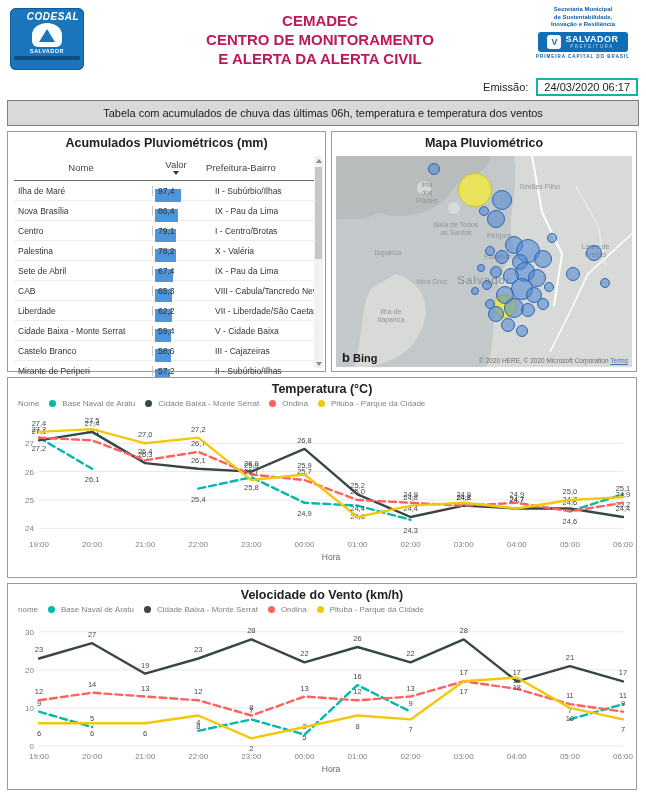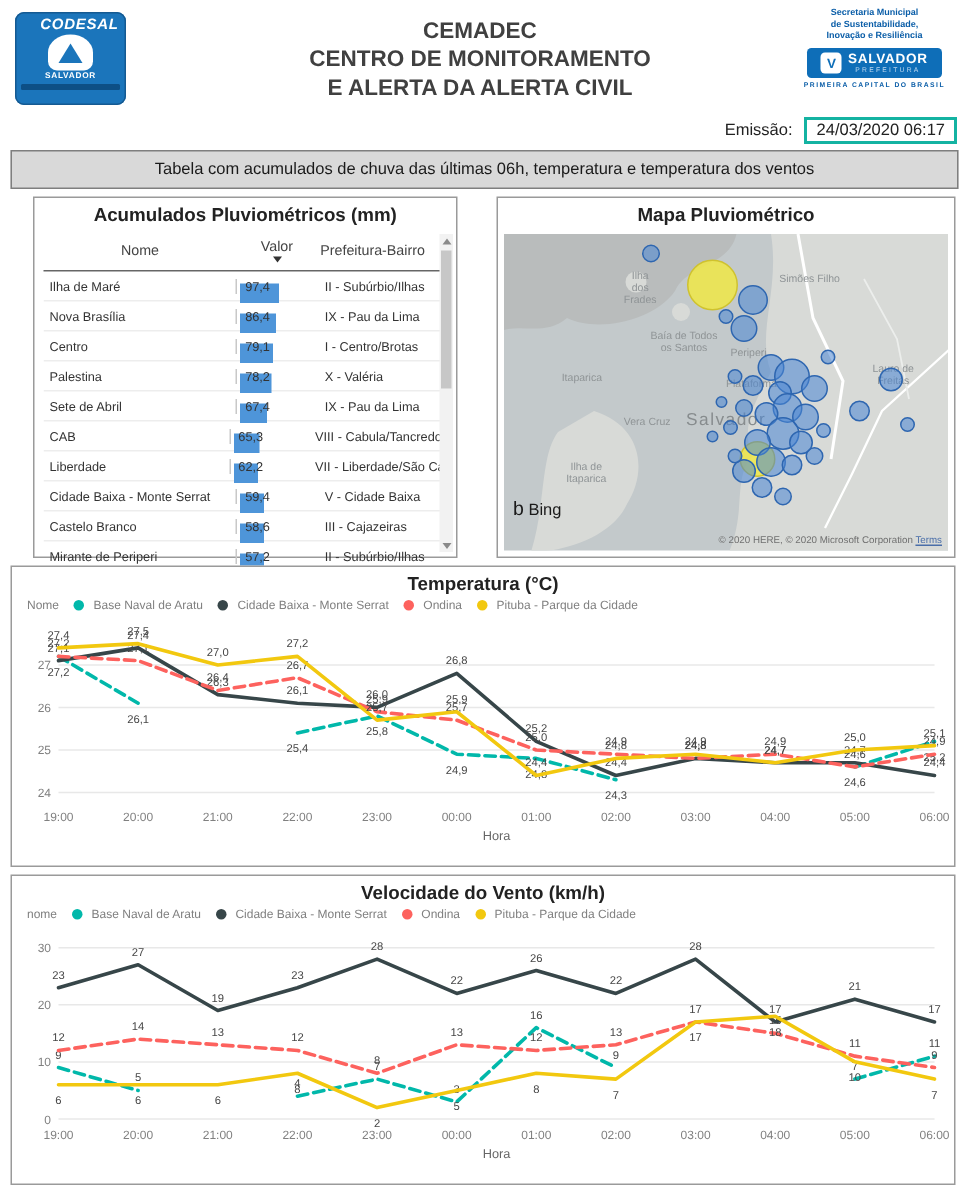--- a/index.html
+++ b/index.html
@@ -11,21 +11,21 @@
   #codesal-logo{left:10px;top:8px;width:74px;height:62px;background:#1b75bb;border-radius:6px;
     color:#fff;text-align:center;box-shadow:0 0 0 1px #155a92 inset;}
   #codesal-logo .t{font-weight:bold;font-style:italic;font-size:10px;letter-spacing:.5px;margin-top:3px;margin-left:12px;}
   #codesal-logo .emblem{width:30px;height:24px;margin:1px auto 1px;background:#fff;border-radius:50% 50% 6px 6px;
     display:flex;align-items:center;justify-content:center;}
   #codesal-logo .emblem .tri{width:0;height:0;border-left:8px solid transparent;border-right:8px solid transparent;
     border-bottom:13px solid #1b75bb;}
   #codesal-logo .sub{font-size:5.5px;font-weight:bold;letter-spacing:.5px;}
   #codesal-logo .bar{height:4px;margin:2px 4px 0;background:#0d4f85;border-radius:1px;}
 
-  #main-title{left:120px;top:12px;width:400px;text-align:center;font-weight:bold;font-size:15px;line-height:1.25;color:#404040;}
+  #main-title{left:120px;top:12px;width:400px;text-align:center;font-weight:bold;font-size:15px;line-height:1.25;color:#be185d;}
 
   #seal{right:8px;top:6px;width:110px;text-align:center;}
   #seal .sec{color:#0b5ea8;font-weight:bold;font-size:6px;line-height:1.25;}
   #seal .pref-box{margin:3px auto 2px;width:86px;background:#0e6eb8;border-radius:3px;padding:3px 2px;color:#fff;
     display:flex;align-items:center;justify-content:center;gap:4px;}
   #seal .shield{width:14px;height:14px;background:#fff;border-radius:3px;color:#0e6eb8;font-size:9px;font-weight:bold;
     display:flex;align-items:center;justify-content:center;}
   #seal .pl1{font-weight:bold;font-size:9px;letter-spacing:.5px;line-height:1;}
   #seal .pl2{font-size:4.5px;letter-spacing:1.5px;line-height:1;margin-top:1px;color:#bcd7ef;}
   #seal .tag{color:#0b5ea8;font-size:4.5px;letter-spacing:1px;font-weight:bold;}
@@ -35,21 +35,21 @@
   #emissao .box{border:2px solid #14b3a2;padding:1px 6px;font-size:11px;}
 
   
   #banner{left:7px;top:100px;width:630px;height:24px;background:#d9d9d9;border:1px solid #7f7f7f;
     display:flex;align-items:center;justify-content:center;font-size:11px;color:#1a1a1a;}
 
   
   .panel{border:1px solid #9a9a9a;background:#fff;box-sizing:border-box;}
   .panel-title{text-align:center;font-weight:bold;font-size:12.5px;padding-top:4px;}
 
-  #rain-panel{left:22px;top:131px;width:283px;height:241px;}
+  #rain-panel{left:7px;top:131px;width:319px;height:241px;}
   #map-panel{left:331px;top:131px;width:306px;height:241px;}
 
   
   #rain-table{margin:4px 4px 0 6px;font-size:8.5px;color:#333;position:relative;}
   .tr{display:flex;align-items:center;height:19px;border-bottom:1px solid #ededed;}
   .th-row{height:26px;border-bottom:1px solid #666;color:#444;font-size:9.5px;}
   .c-nome{width:134px;padding-left:4px;}
   .c-valor{width:56px;border-left:1px solid #c8c8c8;padding-left:4px;position:relative;display:flex;align-items:center;}
   .c-bairro{width:90px;padding-left:2px;white-space:nowrap;}
   .th-row .c-nome{text-align:center;padding-left:0;}
@@ -67,21 +67,21 @@
   .tri-dn{width:0;height:0;border-left:3px solid transparent;border-right:3px solid transparent;border-top:4px solid #8a8a8a;}
   #rain-thumb{position:absolute;left:1px;top:11px;width:7px;height:92px;background:#c7c7c7;}
 
   
   #map-canvas{position:absolute;left:4px;top:24px;right:4px;bottom:4px;background:#c3c9cb;overflow:hidden;}
   .map-label{position:absolute;font-size:7px;color:#8f9496;text-align:center;line-height:1.15;white-space:pre-line;z-index:2;}
   .map-label.big{font-size:11.5px;color:#878c8e;letter-spacing:1px;z-index:1;}
   .bubble{position:absolute;border-radius:50%;box-sizing:border-box;z-index:3;}
   .bubble.blue{background:rgba(72,133,211,.55);border:1.5px solid #2e66b0;}
   .bubble.yellow{background:rgba(240,232,70,.85);border:1.5px solid #cfc22e;z-index:2;}
-  #bing-logo{position:absolute;left:6px;bottom:21px;font-size:11px;font-weight:normal;color:#1a1a1a;z-index:4;}
+  #bing-logo{position:absolute;left:6px;bottom:2px;font-size:11px;font-weight:bold;color:#1a1a1a;z-index:4;}
   #bing-logo .b{font-size:13px;}
   #map-attrib{position:absolute;right:4px;bottom:3px;font-size:6.5px;color:#707070;z-index:4;}
   #map-attrib a{color:#4a6ea9;text-decoration:underline;}
 
   
   #temp-panel{left:7px;top:377px;width:630px;height:201px;}
   #wind-panel{left:7px;top:583px;width:630px;height:207px;}
   .legend{display:flex;align-items:center;gap:10px;padding:3px 0 0 10px;font-size:8px;color:#808080;}
   .legend .item{display:flex;align-items:center;gap:6px;}
   .legend .dot{width:7px;height:7px;border-radius:50%;display:inline-block;}

